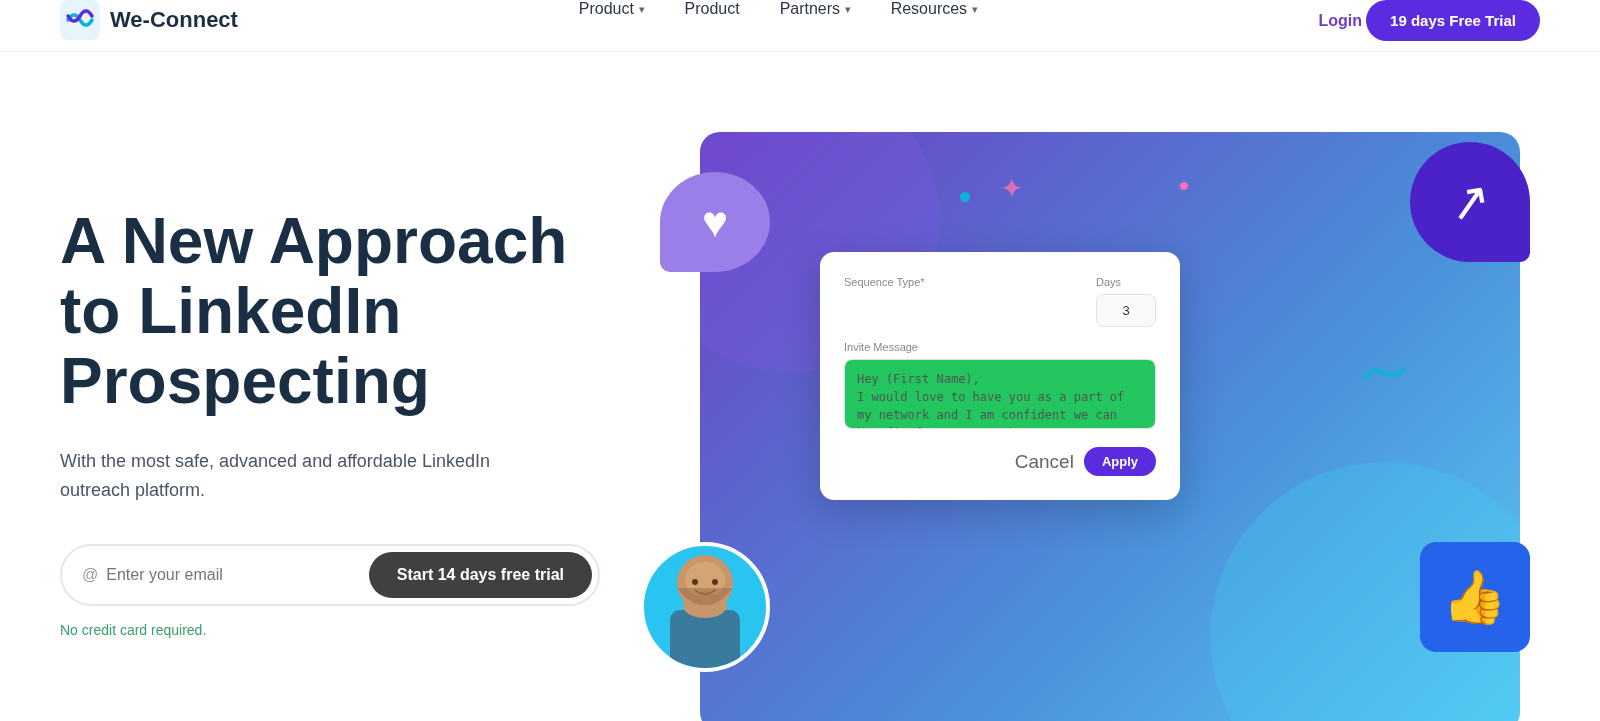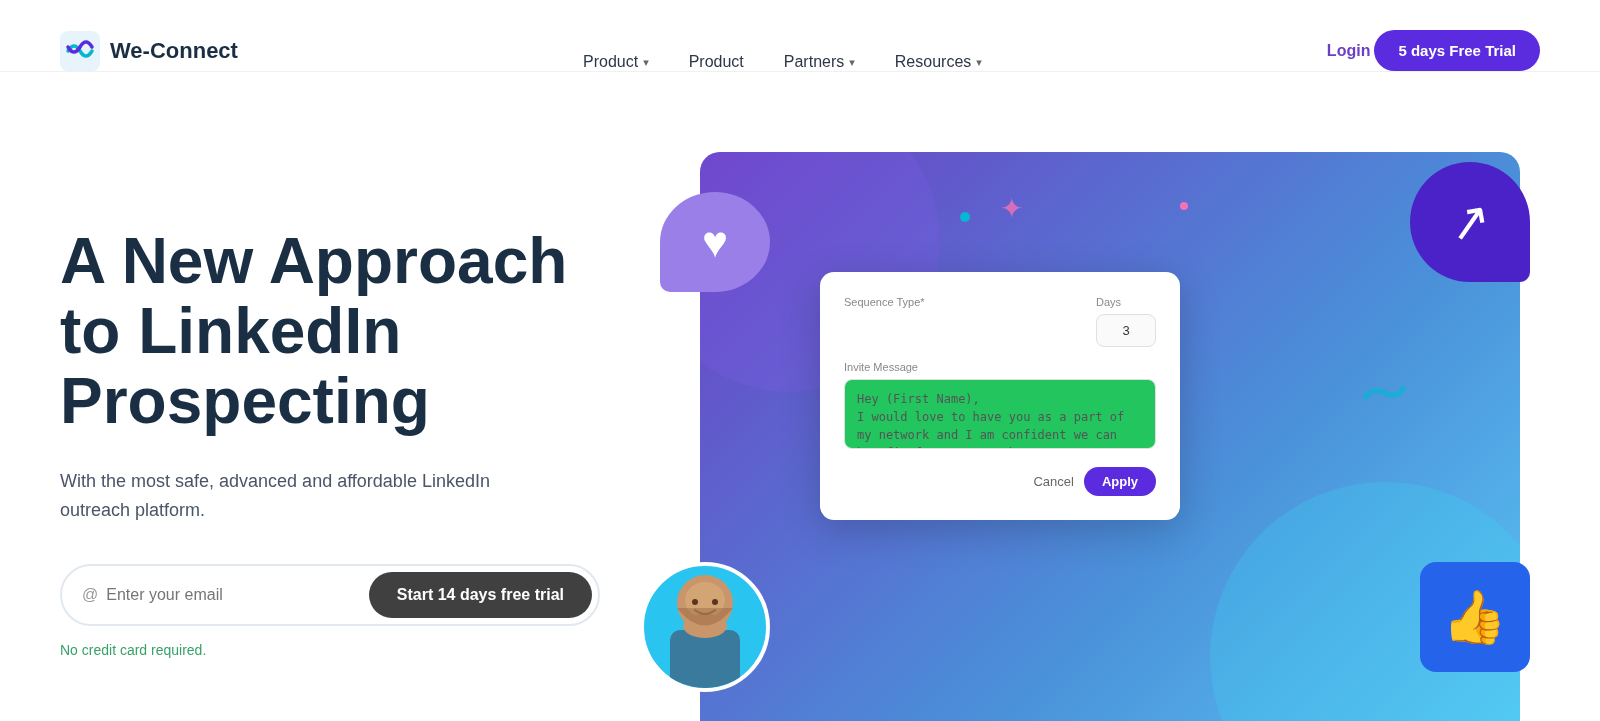--- a/index.html
+++ b/index.html
@@ -1,21 +1,21 @@
 <!DOCTYPE html>
 <html><head>
   <meta charset="utf-8">
   <style>
     * { margin: 0; padding: 0; box-sizing: border-box; }
     body { font-family: -apple-system, BlinkMacSystemFont, 'Segoe UI', sans-serif; background: #fff; overflow-x: hidden; width: 1600px; }
 
     
     nav {
-      display: flex; align-items: flex-end; justify-content: space-between;
-      padding: 0 60px; height: 72px; background: #fff;
+      display: flex; align-items: flex-start; justify-content: space-between;
+      padding: 0 60px; height: 52px; background: #fff;
       border-bottom: 1px solid #f0f0f0; position: relative; z-index: 10;
     }
     .nav-logo { display: flex; align-items: center; gap: 10px; }
     .nav-logo-icon { width: 40px; height: 40px; }
     .nav-logo-text { font-size: 22px; font-weight: 700; color: #1a2e44; }
     .nav-links { display: flex; align-items: center; gap: 40px; }
     .nav-link {
       font-size: 16px; color: #2d3748; text-decoration: none; cursor: pointer;
       display: flex; align-items: center; gap: 5px;
     }
@@ -121,21 +121,21 @@
     }
     .step-textarea {
       border: 1px solid #e0e0e0; border-radius: 8px; padding: 10px 12px;
       font-size: 12px; color: #555; line-height: 1.5; background: #22c55e;
       width: 100%; min-height: 70px; resize: none;
     }
     .step-footer {
       display: flex; justify-content: flex-end; gap: 10px; align-items: center;
       margin-top: 14px;
     }
-    .step-cancel { font-size: 13px; color: #666; cursor: pointer; }
+    .step-cancel { font-size: 19px; color: #666; cursor: pointer; }
     .step-apply {
       background: #5b2be0; color: #fff; border: none; border-radius: 20px;
       padding: 7px 18px; font-size: 13px; font-weight: 600; cursor: pointer;
     }
 
     
     .bubble-heart {
       position: absolute; top: 60px; left: 20px;
       width: 110px; height: 100px; z-index: 6;
     }
@@ -228,21 +228,21 @@
       <span class="chevron">▾</span>
     </a>
     <a class="nav-link">
       <span>Resources</span>
       <span class="chevron">▾</span>
     </a>
   </div>
 
   <div class="nav-right">
     <a class="nav-login">Login</a>
-    <button class="nav-trial-btn">5 days Free Trial</button>
+    <button class="nav-trial-btn">19 days Free Trial</button>
   </div>
 </nav>
 
 <section class="hero">
   <div class="hero-left">
     <h1 class="hero-title">
       <span>A New Approach</span><br>
       <span>to LinkedIn</span><br>
       <span>Prospecting</span>
     </h1>

